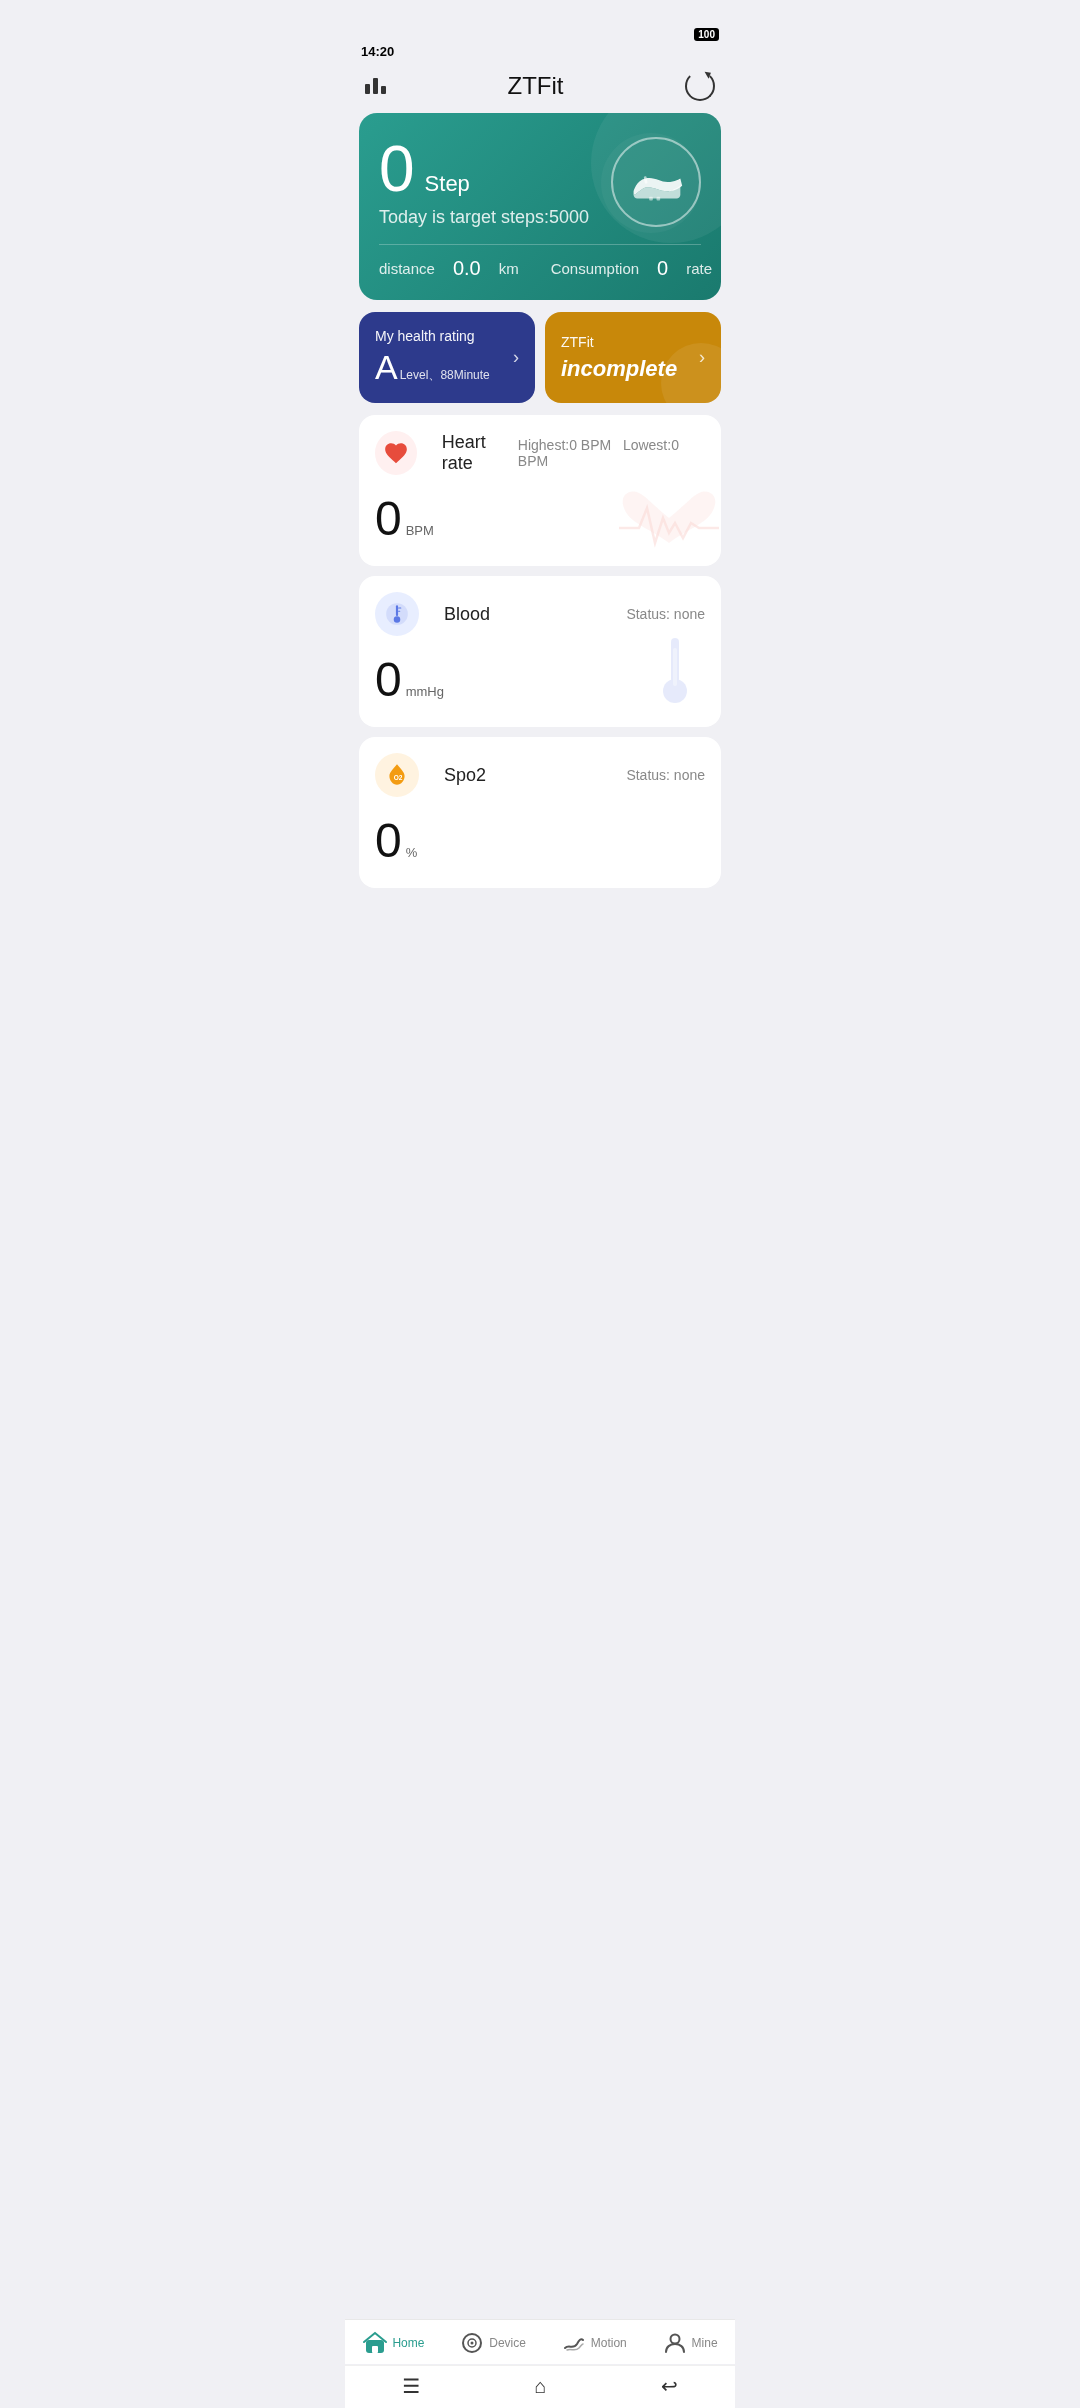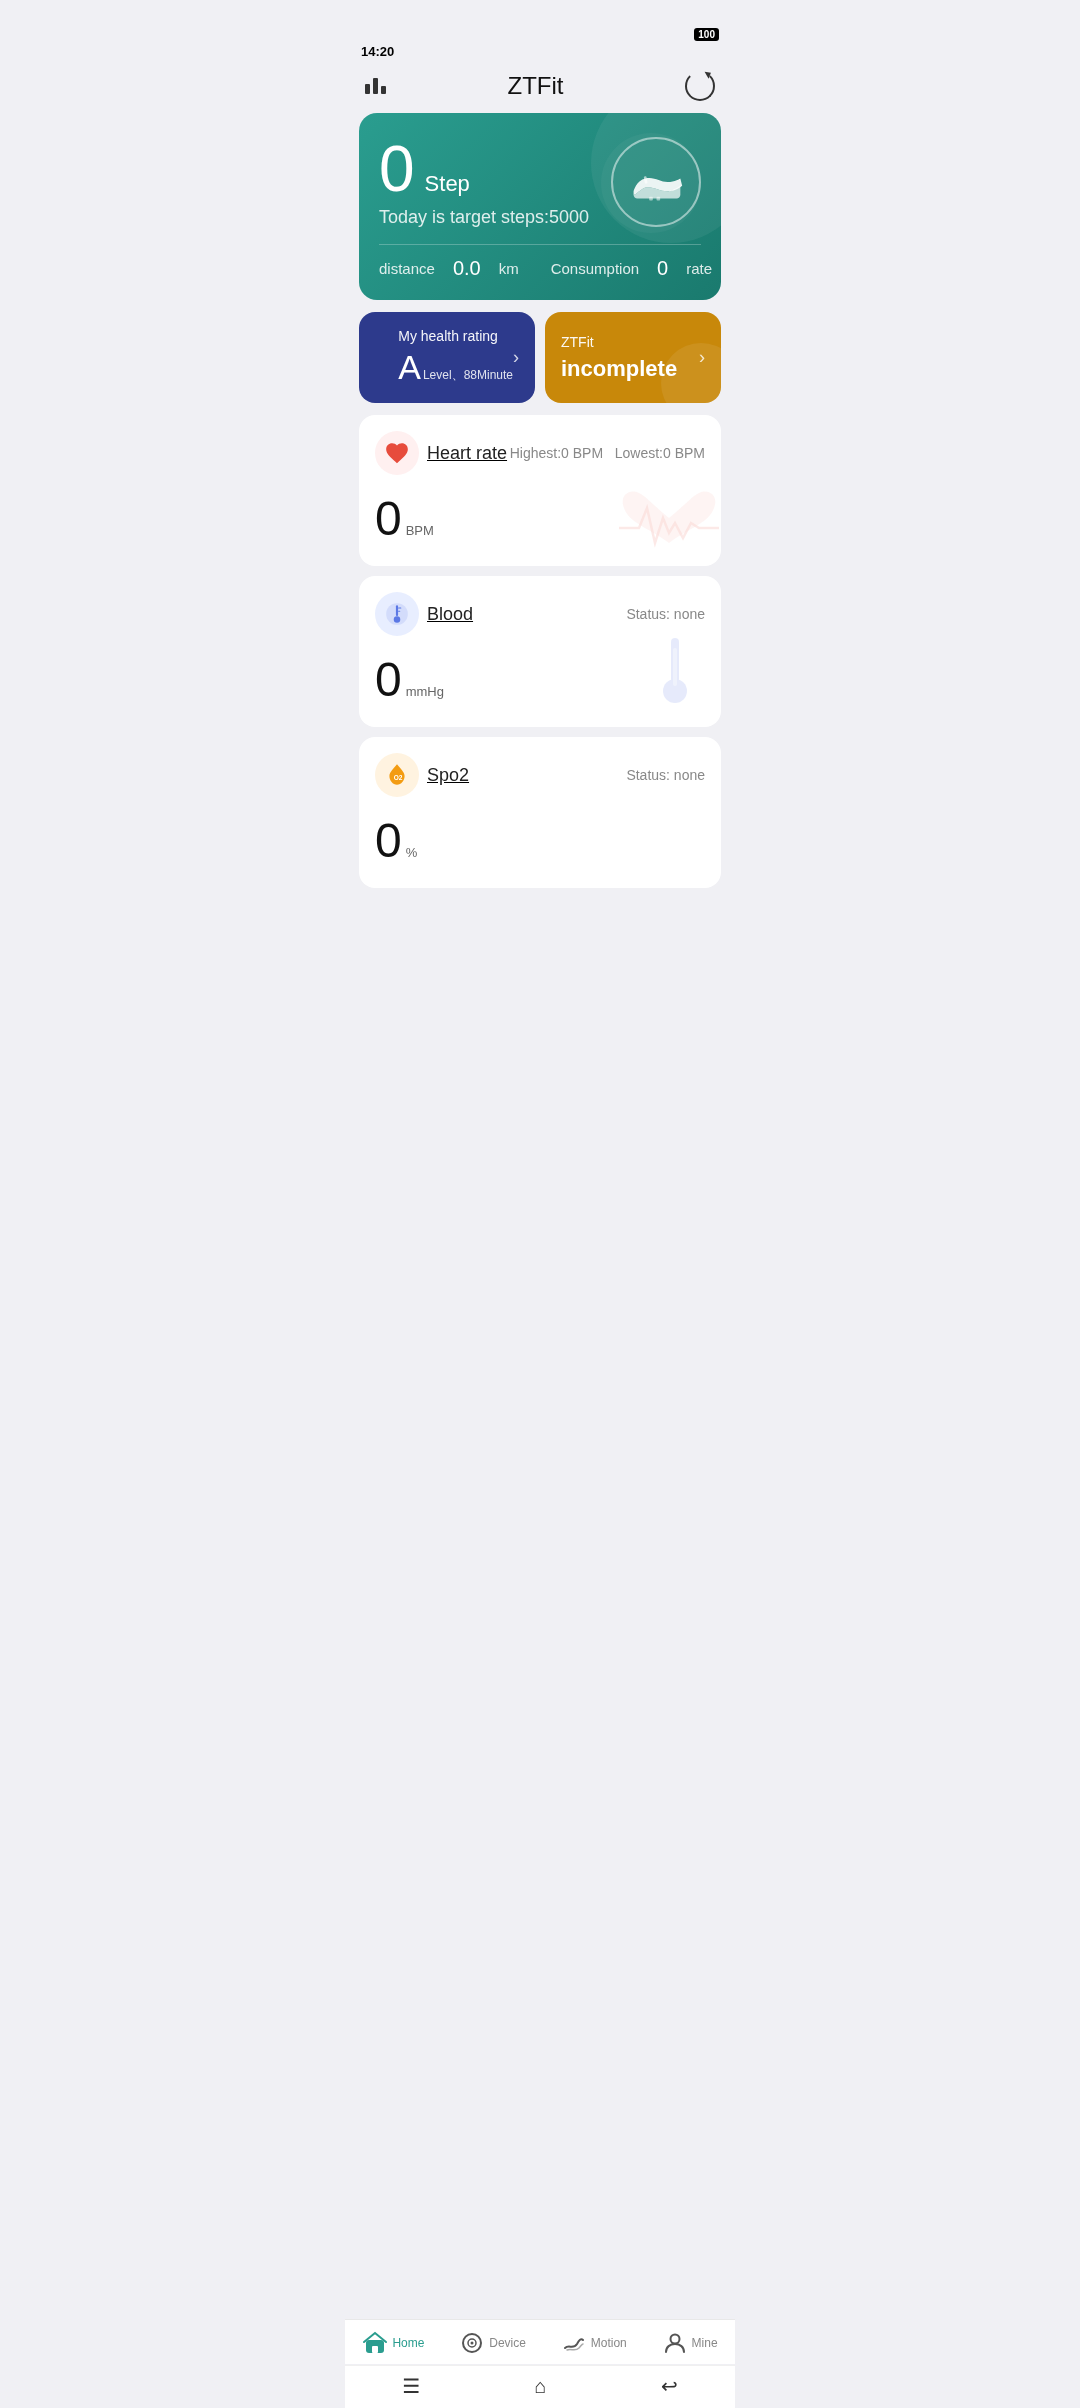--- a/index.html
+++ b/index.html
@@ -138,21 +138,21 @@
       margin: 0 14px 12px;
     }
     .health-card {
       flex: 1;
       background: #2d3a8c;
       border-radius: 16px;
       padding: 16px;
       color: white;
       display: flex;
       align-items: center;
-      justify-content: flex-end;
+      justify-content: space-between;
     }
     .health-card-content {}
     .health-card-title { font-size: 14px; font-weight: 500; opacity: 0.95; }
     .health-card-level { font-size: 28px; font-weight: 200; margin-top: 4px; display: flex; align-items: baseline; gap: 2px; }
     .chevron { font-size: 18px; opacity: 0.8; }
 
     .target-card {
       flex: 1;
       background: #c8880a;
       border-radius: 16px;
@@ -169,41 +169,40 @@
       position: absolute;
       bottom: -20px;
       right: -20px;
       width: 80px;
       height: 80px;
       background: rgba(255,255,255,0.08);
       border-radius: 50%;
     }
     .target-card-content {}
     .target-card-title { font-size: 14px; font-weight: 400; opacity: 0.95; }
-    .target-card-value { font-size: 22px; font-weight: 600; margin-top: 6px; }
+    .target-card-value { font-size: 22px; font-weight: 600; margin-top: 6px; font-style: italic; }
 
     
     .metric-card {
       background: white;
       border-radius: 16px;
       margin: 0 14px 10px;
       padding: 16px 16px 20px;
       position: relative;
       overflow: hidden;
     }
     .metric-header {
       display: flex;
       align-items: center;
       justify-content: space-between;
     }
     .metric-header-left {
       display: flex;
       align-items: center;
-      gap: 8px;
-      text-decoration: underline;
+      gap: 25px;
     }
     .metric-icon-circle {
       width: 44px;
       height: 44px;
       border-radius: 50%;
       display: flex;
       align-items: center;
       justify-content: center;
     }
     .heart-icon-circle { background: #fff0f0; }

